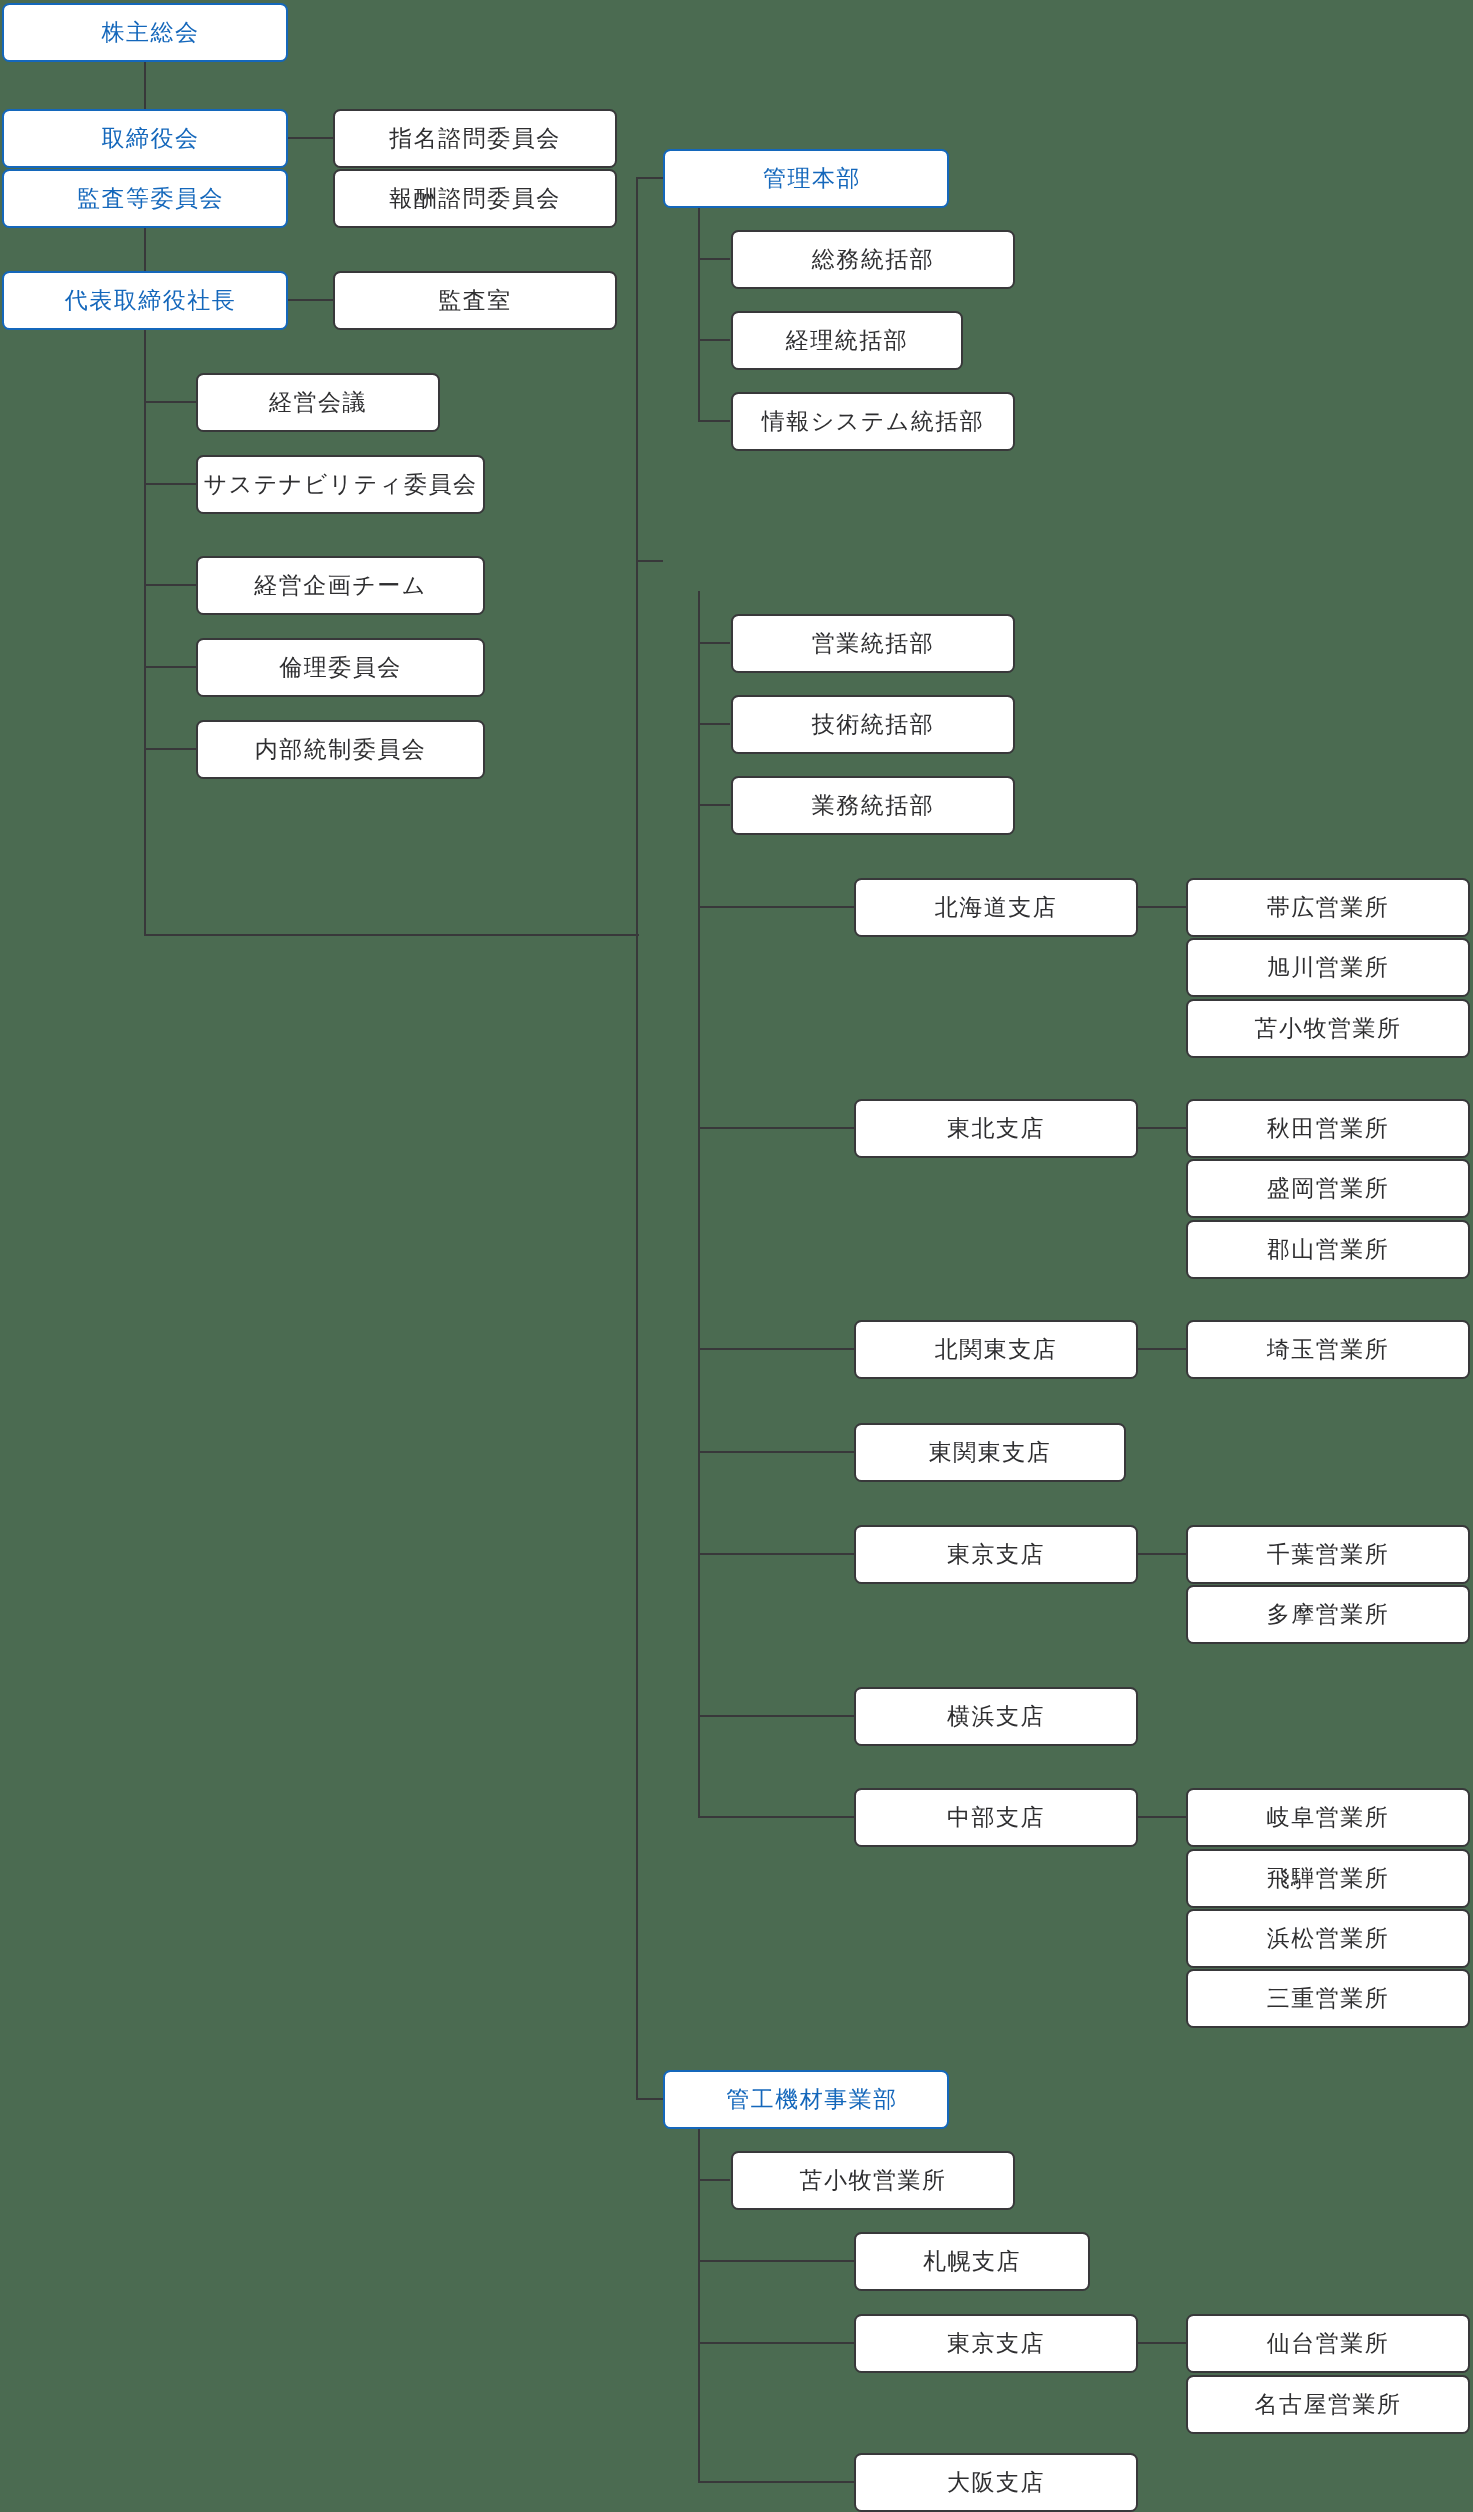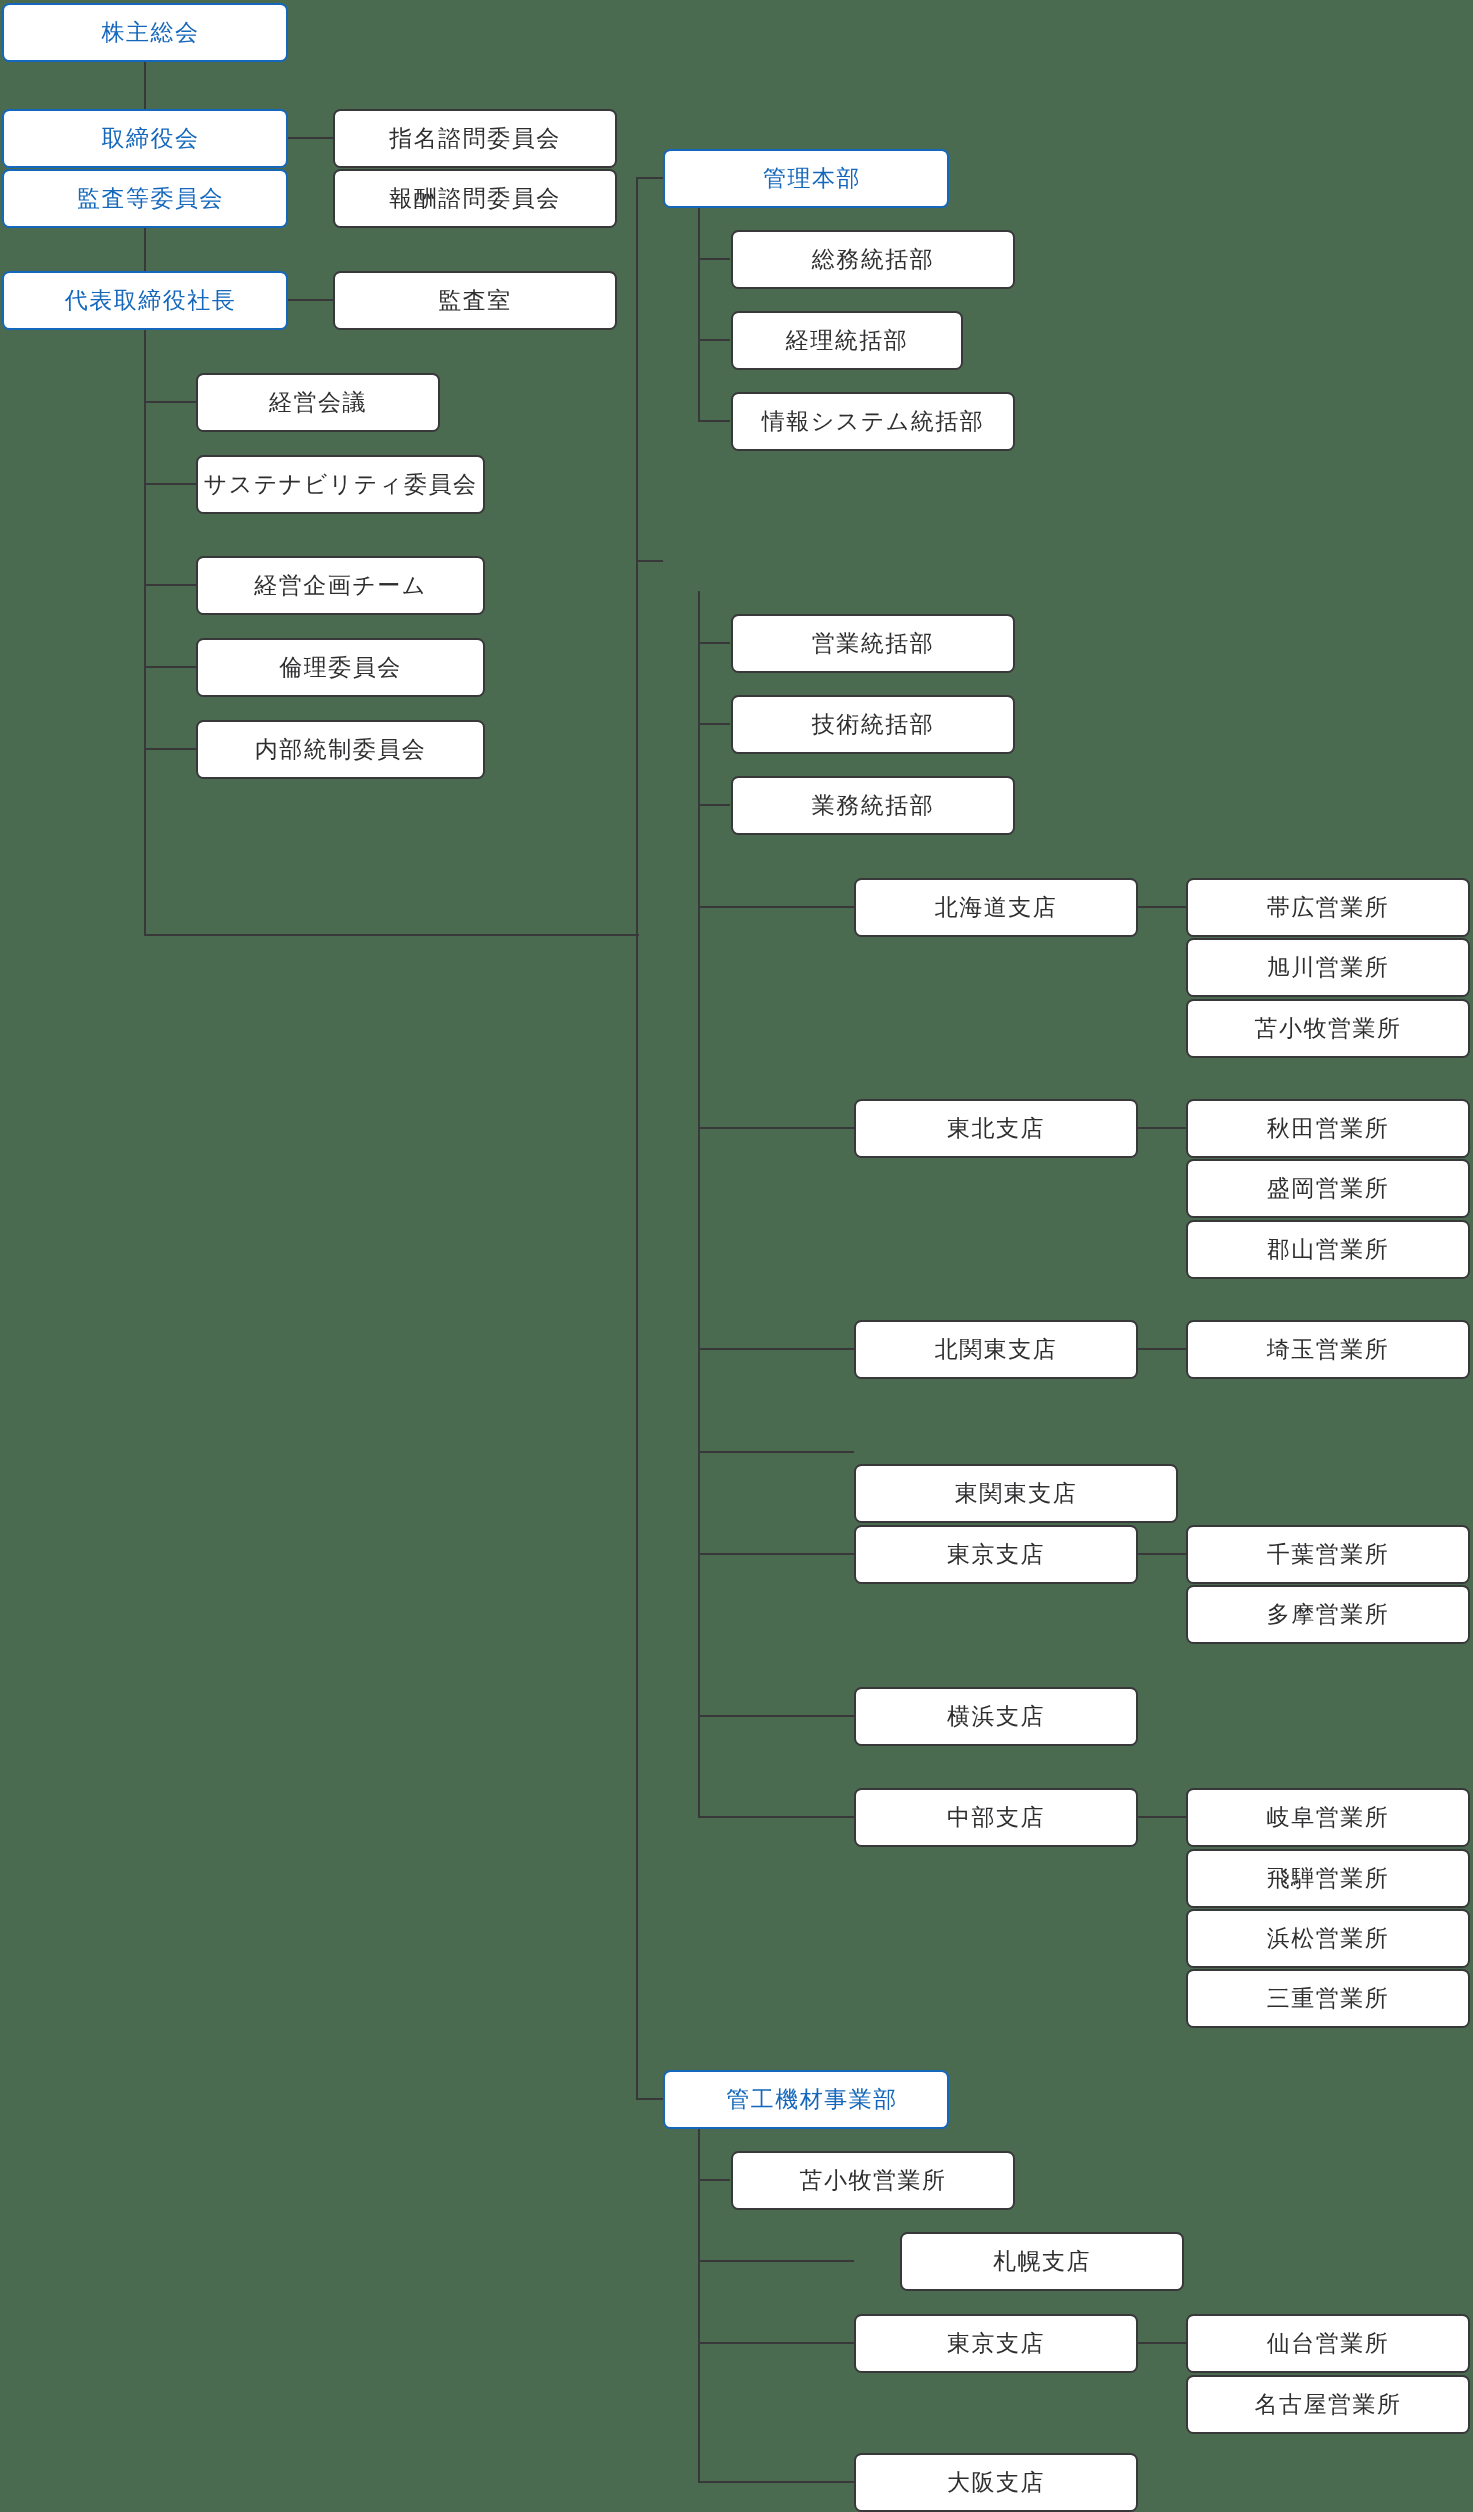--- a/index.html
+++ b/index.html
@@ -131,36 +131,36 @@
   <div class="box" style="left:1186px;top:999px;width:284px">苫小牧営業所</div>
 
   <div class="box" style="left:854px;top:1099px;width:284px">東北支店</div>
   <div class="box" style="left:1186px;top:1099px;width:284px">秋田営業所</div>
   <div class="box" style="left:1186px;top:1159px;width:284px">盛岡営業所</div>
   <div class="box" style="left:1186px;top:1220px;width:284px">郡山営業所</div>
 
   <div class="box" style="left:854px;top:1320px;width:284px">北関東支店</div>
   <div class="box" style="left:1186px;top:1320px;width:284px">埼玉営業所</div>
 
-  <div class="box" style="left:854px;top:1464px;width:324px">東関東支店</div>
+  <div class="box" style="left:854px;top:1423px;width:272px">東関東支店</div>
 
   <div class="box" style="left:854px;top:1525px;width:284px">東京支店</div>
   <div class="box" style="left:1186px;top:1525px;width:284px">千葉営業所</div>
   <div class="box" style="left:1186px;top:1585px;width:284px">多摩営業所</div>
 
   <div class="box" style="left:854px;top:1687px;width:284px">横浜支店</div>
 
   <div class="box" style="left:854px;top:1788px;width:284px">中部支店</div>
   <div class="box" style="left:1186px;top:1788px;width:284px">岐阜営業所</div>
   <div class="box" style="left:1186px;top:1849px;width:284px">飛騨営業所</div>
   <div class="box" style="left:1186px;top:1909px;width:284px">浜松営業所</div>
   <div class="box" style="left:1186px;top:1969px;width:284px">三重営業所</div>
 
   <div class="box hl" style="left:663px;top:2070px;width:286px">管工機材事業部</div>
   <div class="box" style="left:731px;top:2151px;width:284px">苫小牧営業所</div>
-  <div class="box" style="left:900px;top:2232px;width:284px">札幌支店</div>
+  <div class="box" style="left:854px;top:2232px;width:236px">札幌支店</div>
   <div class="box" style="left:854px;top:2314px;width:284px">東京支店</div>
   <div class="box" style="left:1186px;top:2314px;width:284px">仙台営業所</div>
   <div class="box" style="left:1186px;top:2375px;width:284px">名古屋営業所</div>
   <div class="box" style="left:854px;top:2453px;width:284px">大阪支店</div>
 
 </div>
 
 
 </body></html>

